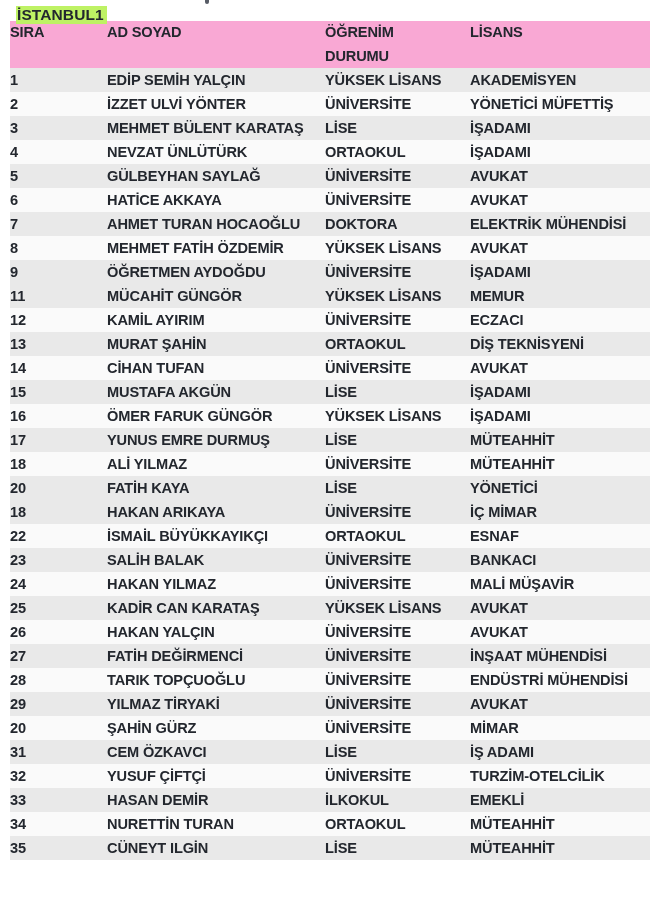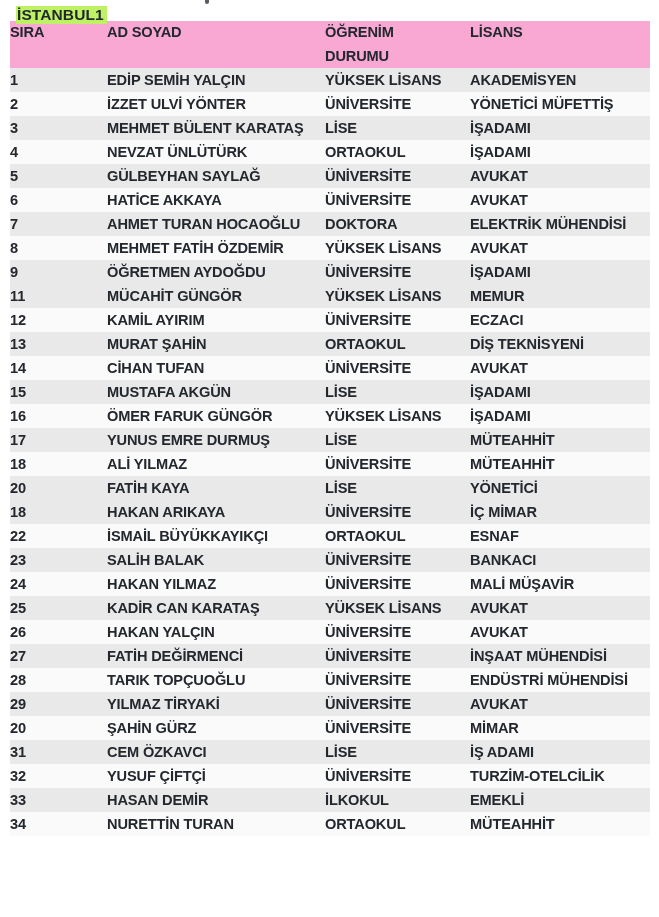--- a/index.html
+++ b/index.html
@@ -323,16 +323,22 @@
           <td class="cell-ad">HASAN DEMİR</td>
           <td class="cell-ogr">İLKOKUL</td>
           <td class="cell-mes">EMEKLİ</td>
         </tr>
         <tr class="stripe-b">
           <td class="cell-sira">34</td>
           <td class="cell-ad">NURETTİN TURAN</td>
           <td class="cell-ogr">ORTAOKUL</td>
           <td class="cell-mes">MÜTEAHHİT</td>
         </tr>
+        <tr class="stripe-a">
+          <td class="cell-sira">35</td>
+          <td class="cell-ad">CÜNEYT ILGİN</td>
+          <td class="cell-ogr">LİSE</td>
+          <td class="cell-mes">MÜTEAHHİT</td>
+        </tr>
       </tbody>
   </table>
 
 </div>
 
 </body></html>

